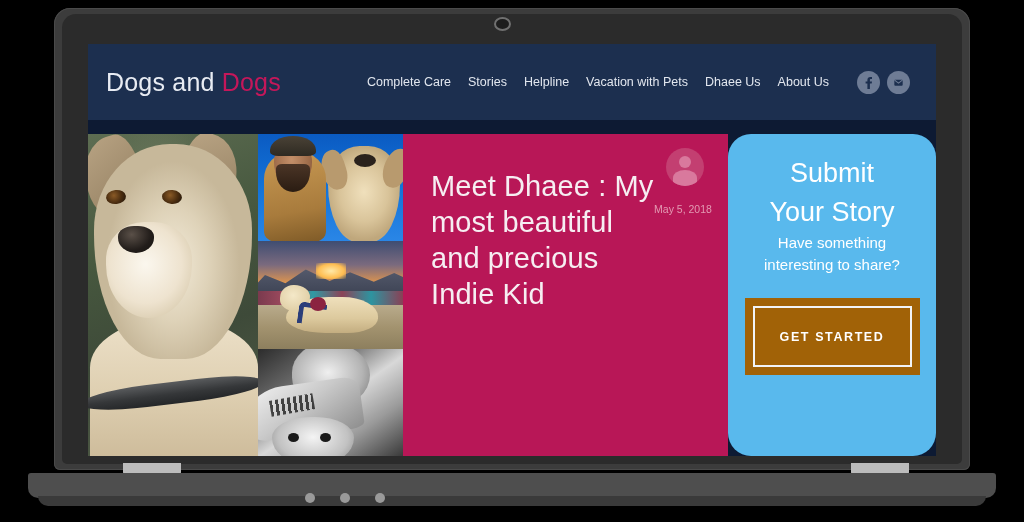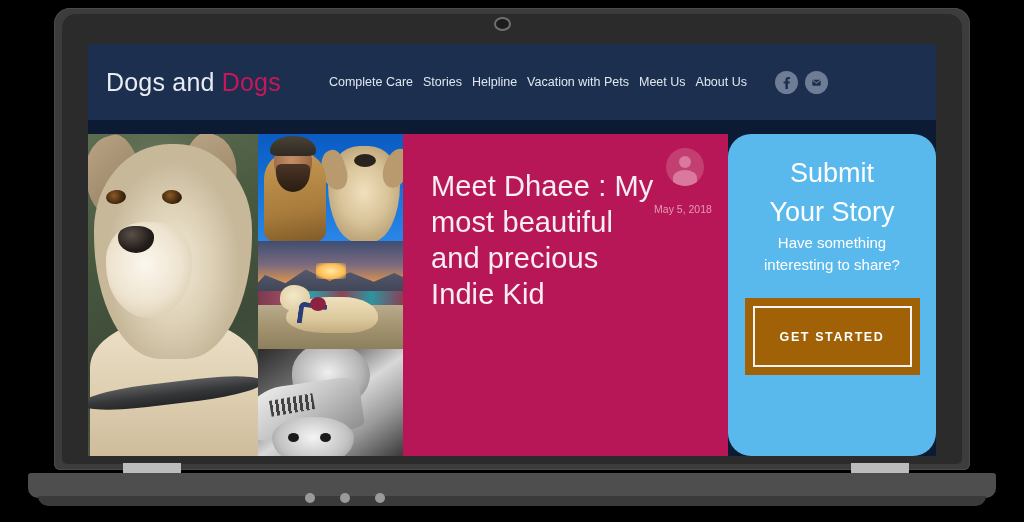--- a/index.html
+++ b/index.html
@@ -82,22 +82,22 @@
     font-size:25px;
     font-weight:300;
     letter-spacing:.2px;
     white-space:nowrap;
   }
   .brand .b1 { color:#e8ecf3; }
   .brand .b2 { color:#c5175a; }
 
   .nav {
     display:flex; align-items:center;
-    margin-left:48px;
-    gap:10px;
+    margin-left:86px;
+    gap:17px;
   }
   .nav a {
     color:#e2e7ef;
     font-size:12.5px;
     text-decoration:none;
     white-space:nowrap;
   }
   .social {
     display:flex; gap:7px;
     margin-left:28px;
@@ -362,21 +362,21 @@
     <div class="site-header">
       <div class="brand">
         <span class="b1">Dogs and </span><span class="b2">Dogs</span>
       </div>
 
       <nav class="nav">
         <a href="#">Complete Care</a>
         <a href="#">Stories</a>
         <a href="#">Helpline</a>
         <a href="#">Vacation with Pets</a>
-        <a href="#">Meet Us</a>
+        <a href="#">Dhaee Us</a>
         <a href="#">About Us</a>
       </nav>
 
       <div class="social">
         <span class="sic">
           <svg width="13" height="13" viewBox="0 0 13 13" aria-hidden="true">
             <path d="M7.9 13V7.6h1.8l.3-2.1H7.9V4.1c0-.6.2-1 1-1h1.1V1.1C9.7 1.1 9 1 8.2 1 6.5 1 5.4 2 5.4 3.9v1.6H3.6v2.1h1.8V13z" fill="#1c2f4f"></path>
           </svg>
         </span>
         <span class="sic">

